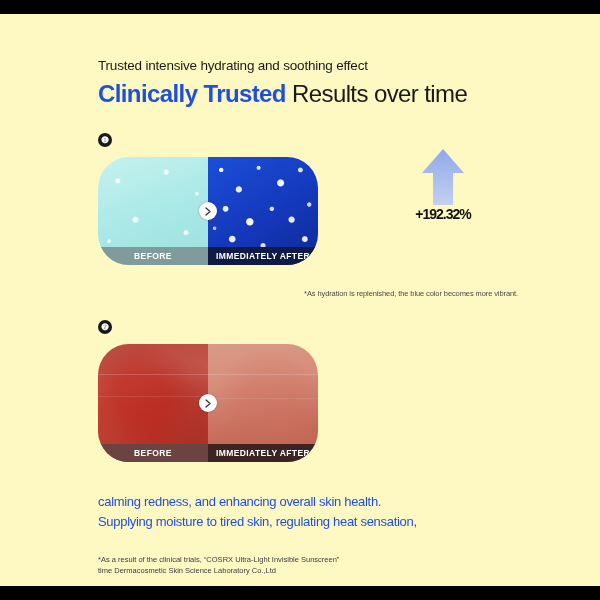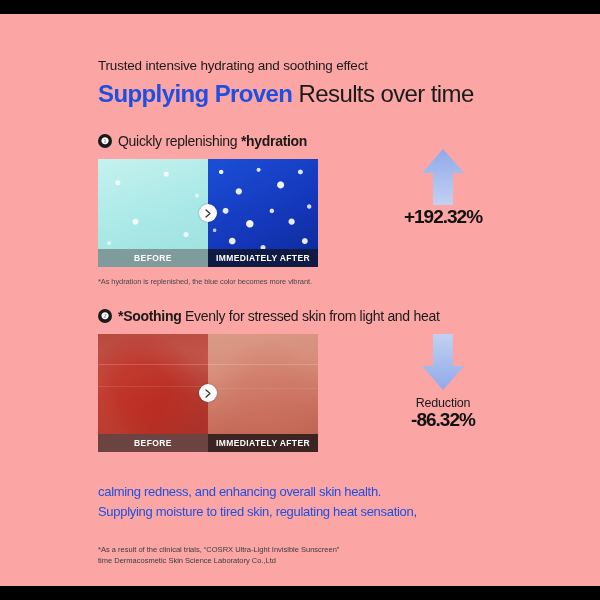--- a/index.html
+++ b/index.html
@@ -12,21 +12,21 @@
     height: 600px;
     overflow: hidden;
     font-family: "Liberation Sans", sans-serif;
   }
   .page {
     position: absolute;
     left: 0;
     top: 14px;
     width: 600px;
     height: 572px;
-    background: #fca5a5;
+    background: #fef9c3;
     box-sizing: border-box;
   }
   .inner {
     position: absolute;
     left: 98px;
     top: 44px;
     width: 420px;
   }
 
   
@@ -74,20 +74,21 @@
     font-weight: 700;
   }
 
   
   .compare {
     position: relative;
     width: 220px;
     height: 108px;
     display: flex;
     overflow: hidden;
+    border-radius: 31px;
   }
   .half {
     position: relative;
     width: 125px;
     height: 108px;
     overflow: hidden;
   }
   .caption {
     position: absolute;
     left: 0;
@@ -183,21 +184,21 @@
     width: 110px;
     text-align: center;
   }
   .stat .label {
     font-size: 12.5px;
     color: #1a1a1a;
     margin-top: 4px;
     letter-spacing: -0.2px;
   }
   .stat .value {
-    font-size: 19px;
+    font-size: 14px;
     font-weight: 700;
     color: #111111;
     letter-spacing: -1px;
     margin-top: -1px;
   }
   .arrow-up, .arrow-down {
     width: 46px;
     margin: 0 auto;
     display: block;
   }
@@ -228,28 +229,27 @@
 </style>
 </head>
 <body>
 
 <div class="page">
   <div class="inner">
 
     <div>
       <p class="eyebrow">Trusted intensive hydrating and soothing effect</p>
       <h1 class="headline">
-        <span class="strong">Supplying Proven</span><span> Results over time</span>
+        <span class="strong">Clinically Trusted</span><span> Results over time</span>
       </h1>
     </div>
 
     <div style="position:relative; margin-top:26px;">
       <div class="sec-label">
         <span class="numdot">❶</span>
-        <span><span>Quickly replenishing </span><span class="b">*hydration</span></span>
       </div>
 
       <div class="compare" style="margin-top:10px;">
         <div class="half hyd-before">
           <div class="caption cap-before-1">BEFORE</div>
         </div>
         <div class="half hyd-after">
           <div class="caption cap-after-1">IMMEDIATELY AFTER</div>
         </div>
         <div class="slider-knob">
@@ -265,60 +265,46 @@
             <linearGradient id="gup" x1="0" y1="0" x2="0" y2="1">
               <stop offset="0%" stop-color="#8fa9ea"></stop>
               <stop offset="100%" stop-color="#c3d0f1"></stop>
             </linearGradient>
           </defs>
           <path d="M23 2 L44 26 L33 26 L33 58 L13 58 L13 26 L2 26 Z" fill="url(#gup)"></path>
         </svg>
         <div class="value">+192.32%</div>
       </div>
 
-      <div class="note" style="margin-top:10px;">*As hydration is replenished, the blue color becomes more vibrant.</div>
+      <div class="note" style="margin-top:24px;text-align:right;">*As hydration is replenished, the blue color becomes more vibrant.</div>
     </div>
 
     <div style="position:relative; margin-top:22px;">
       <div class="sec-label">
         <span class="numdot">❷</span>
-        <span><span class="b">*Soothing</span><span> Evenly for stressed skin from light and heat</span></span>
       </div>
 
       <div class="compare" style="margin-top:10px; height:118px;">
         <div class="half soo-before" style="height:118px;">
           <div class="skinline" style="top:30px;"></div>
           <div class="skinline" style="top:52px; opacity:.6;"></div>
           <div class="caption cap-before-2">BEFORE</div>
         </div>
         <div class="half soo-after" style="height:118px;">
           <div class="skinline" style="top:30px;"></div>
           <div class="skinline" style="top:54px; opacity:.5;"></div>
           <div class="caption cap-after-2">IMMEDIATELY AFTER</div>
         </div>
         <div class="slider-knob">
           <svg width="8" height="9" viewBox="0 0 8 9" aria-hidden="true">
             <path d="M2 1 L6 4.5 L2 8" fill="none" stroke="#333" stroke-width="1.3" stroke-linecap="round" stroke-linejoin="round"></path>
           </svg>
         </div>
       </div>
 
-      <div class="stat" style="left:290px; top:24px;">
-        <svg class="arrow-down" viewBox="0 0 46 60">
-          <defs>
-            <linearGradient id="gdn" x1="0" y1="0" x2="0" y2="1">
-              <stop offset="0%" stop-color="#c3d0f1"></stop>
-              <stop offset="100%" stop-color="#8fa9ea"></stop>
-            </linearGradient>
-          </defs>
-          <path d="M23 58 L44 34 L33 34 L33 2 L13 2 L13 34 L2 34 Z" fill="url(#gdn)"></path>
-        </svg>
-        <div class="label">Reduction</div>
-        <div class="value">-86.32%</div>
-      </div>
     </div>
 
     <div class="summary" style="margin-top:30px;">
       <div>calming redness, and enhancing overall skin health.</div>
       <div>Supplying moisture to tired skin, regulating heat sensation,</div>
     </div>
 
     <div style="margin-top:24px; display:flex; align-items:flex-end; justify-content:space-between;gap:31px;">
       <div class="footer-note">
         <div>*As a result of the clinical trials, “COSRX Ultra-Light Invisible Sunscreen”</div>

